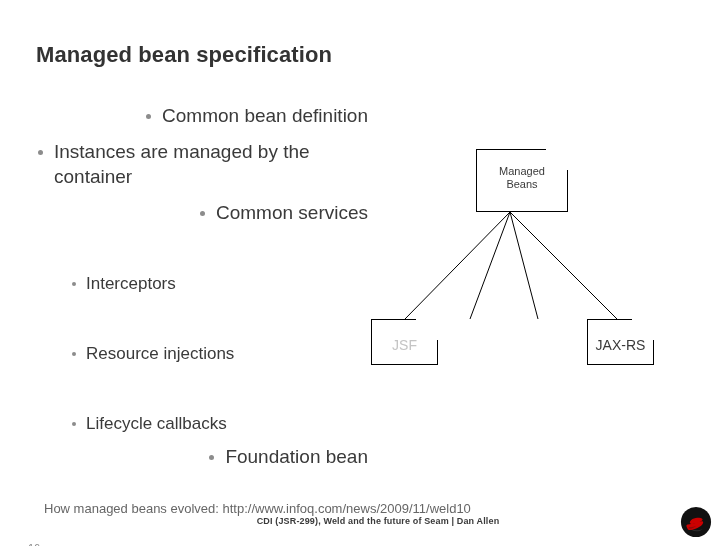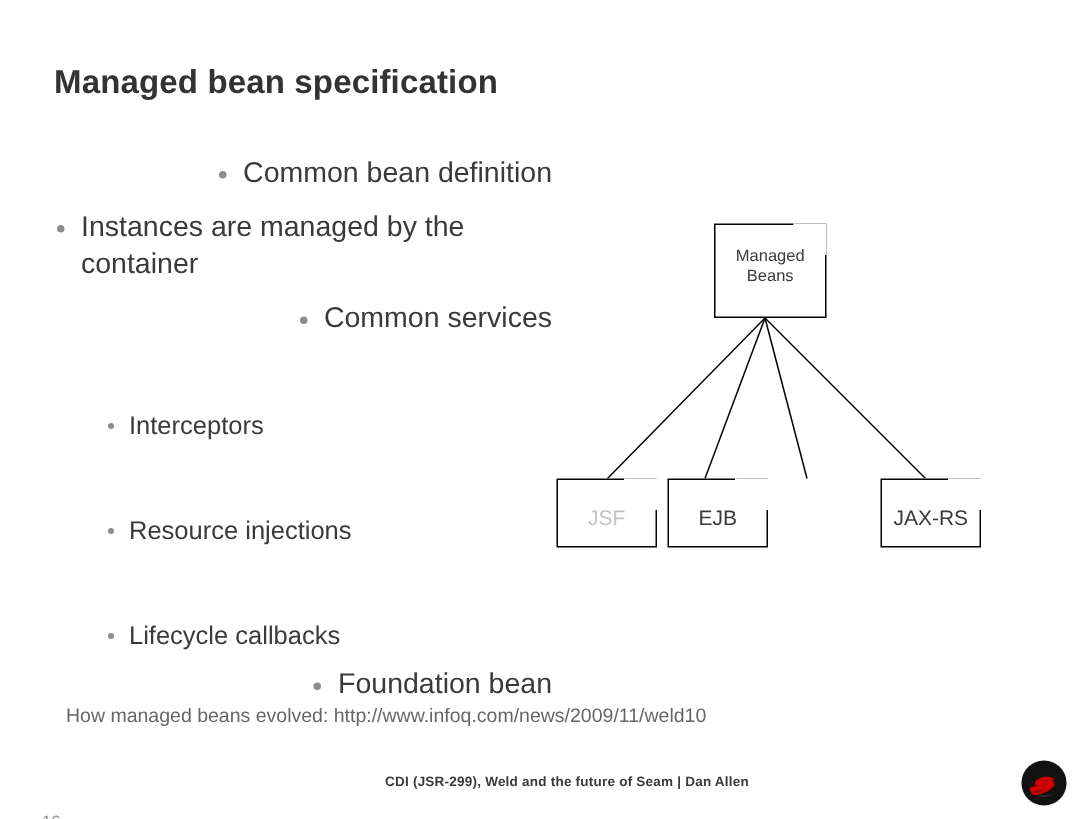--- a/index.html
+++ b/index.html
@@ -131,21 +131,21 @@
     left: 0;
     right: 0;
     text-align: center;
     color: #3a3a3a;
     line-height: 1.22;
   }
 
   #node-managed-beans {
     left: 116px;
     top: 13px;
-    width: 75px;
+    width: 92px;
     height: 63px;
     padding-left: 48px;
   }
   #node-managed-beans .node-label {
     top: 15px;
     font-size: 11px;
   }
 
   .leaf-node {
     top: 183px;
@@ -160,21 +160,21 @@
   #node-ejb   { left: 85px; }
   #node-cdi   { left: 156px; }
   #node-jaxrs { left: 227px; }
 
   #node-jsf .node-label { color: #c4c4c4; }
 
   
   #footnote {
     position: absolute;
     left: 44px;
-    top: 469px;
+    top: 501px;
     font-size: 13px;
     color: #666666;
     white-space: nowrap;
   }
 
   
   #slide-number {
     position: absolute;
     left: 28px;
     top: 542px;
@@ -264,25 +264,20 @@
         <span>Beans</span>
       </div>
     </div>
 
     <div class="doc-node leaf-node" id="node-jsf">
       <span class="fold-mask"></span>
       <span class="fold-edge"></span>
       <div class="node-label">JSF</div>
     </div>
 
-    <div class="doc-node leaf-node" id="node-ejb">
-      <span class="fold-mask"></span>
-      <span class="fold-edge"></span>
-      <div class="node-label">EJB</div>
-    </div>
 
 
     <div class="doc-node leaf-node" id="node-jaxrs">
       <span class="fold-mask"></span>
       <span class="fold-edge"></span>
       <div class="node-label">JAX-RS</div>
     </div>
 
   </div>
 

